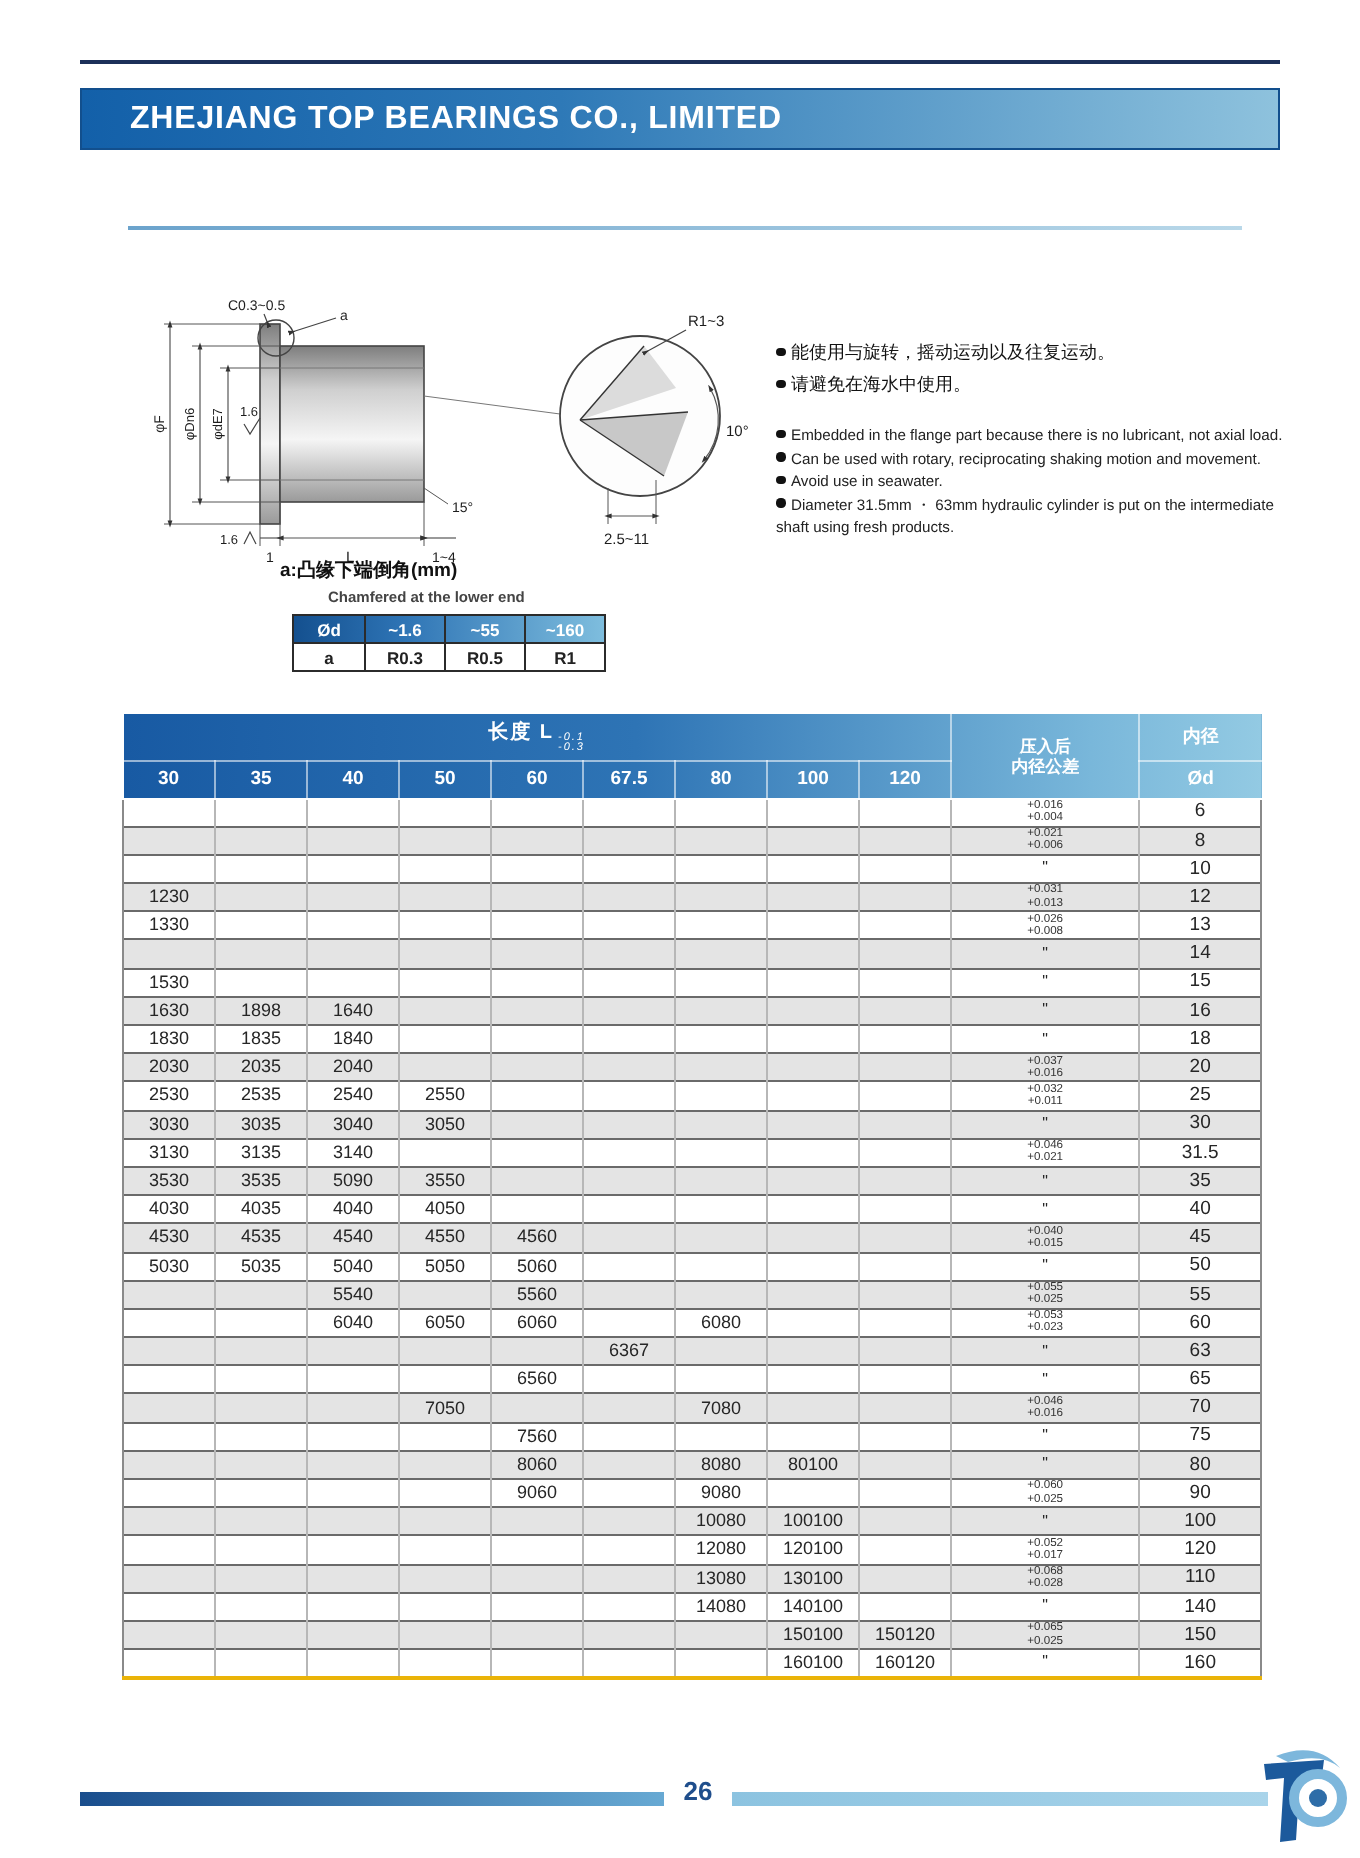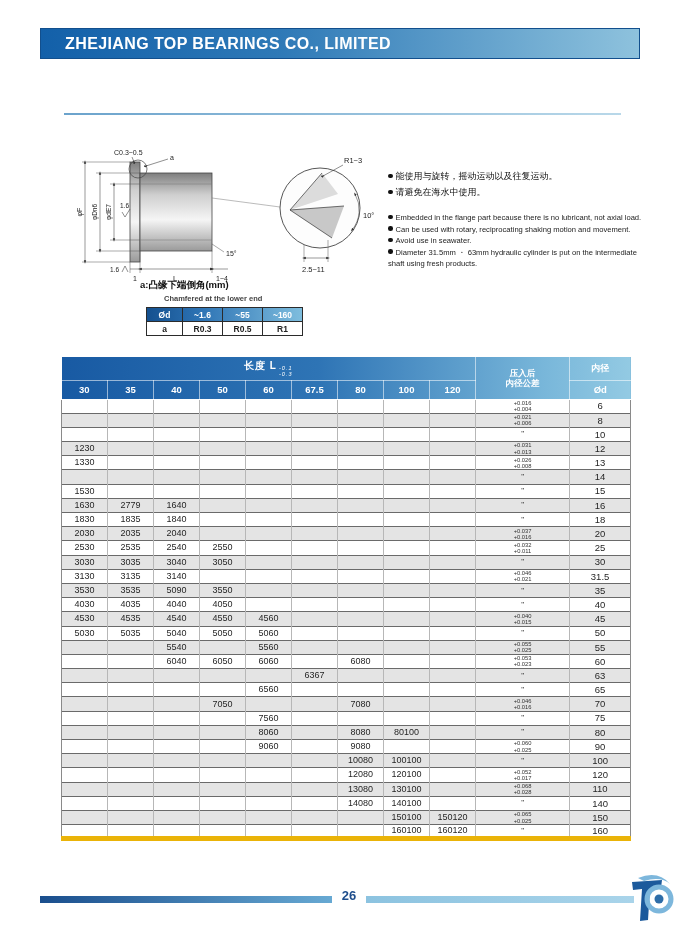--- a/index.html
+++ b/index.html
@@ -2,21 +2,21 @@
 <html><head>
 <meta charset="utf-8">
 <style>
   * { margin:0; padding:0; box-sizing:border-box; }
   html,body { background:#ffffff; }
   body { font-family:"Liberation Sans", sans-serif; color:#222; }
   .page { position:relative; width:680px; height:929px; background:#fff; overflow:hidden; }
 
   
   .top-rule { position:absolute; left:40px; top:30px; width:600px; height:2px; background:#1c3059; }
-  .header-bar { position:absolute; left:40px; top:28px; width:600px; height:31px;
+  .header-bar { position:absolute; left:40px; top:44px; width:600px; height:31px;
     background:linear-gradient(90deg,#1360a9 0%, #2e79b7 40%, #8ec2dd 100%);
     border:1px solid #124f8d; display:flex; align-items:center; padding-left:24px; }
   .header-bar .company { color:#fff; font-weight:bold; font-size:16px; letter-spacing:.4px; }
   .sub-rule { position:absolute; left:64px; top:113px; width:557px; height:2px;
     background:linear-gradient(90deg,#6ba3cc,#b9d8e9); }
 
   
   .drawing { position:absolute; left:72px; top:146px; }
   .drawing text { fill:#1d1d1d; font-family:"Liberation Sans",sans-serif; }
 
@@ -52,21 +52,21 @@
   .h-len { font-size:10px; letter-spacing:1px; }
   .tolstack { display:inline-flex; flex-direction:column; font-size:5.5px; line-height:5.5px;
     margin-left:2px; vertical-align:-1px; text-align:left; font-weight:normal; }
   .h-press { font-size:8.5px; line-height:10px; font-weight:bold; }
   .h-id { font-size:9px; }
   .mt tbody td { height:14.2px; padding:0; text-align:center; font-size:9px; color:#262626;
     line-height:1; border-top:1px solid #6a6a6a; border-left:1px solid #b7b7b7;
     overflow:hidden; white-space:nowrap; }
   .mt tbody td:first-child { border-left:1px solid #8a8a8a; }
   .mt tbody td:last-child { border-right:1px solid #8a8a8a; }
-  .mt tbody tr:last-child td { border-bottom:5px solid #eab308; }
+  .mt tbody tr:last-child td { border-bottom:2px solid #eab308; }
   .mt tbody tr.alt td { background:#e4e4e4; }
   .mt td.tol div { font-size:5.8px; line-height:6.2px; color:#333; }
   .mt td.tol { font-size:8px; }
   .mt td.dia { font-size:9.5px; }
 
   
   .f-bar-left { position:absolute; left:40px; top:896px; width:292px; height:7px;
     background:linear-gradient(90deg,#1a4e8d,#67a9d3); }
   .f-page { position:absolute; left:332px; top:888px; width:34px; text-align:center;
     font-size:13px; font-weight:bold; color:#1f4e8c; }
@@ -340,21 +340,21 @@
             <td></td>
             <td></td>
             <td></td>
             <td></td>
             <td></td>
             <td class="tol">"</td>
             <td class="dia">15</td>
           </tr>
           <tr class="alt">
             <td>1630</td>
-            <td>2779</td>
+            <td>1898</td>
             <td>1640</td>
             <td></td>
             <td></td>
             <td></td>
             <td></td>
             <td></td>
             <td></td>
             <td class="tol">"</td>
             <td class="dia">16</td>
           </tr>

